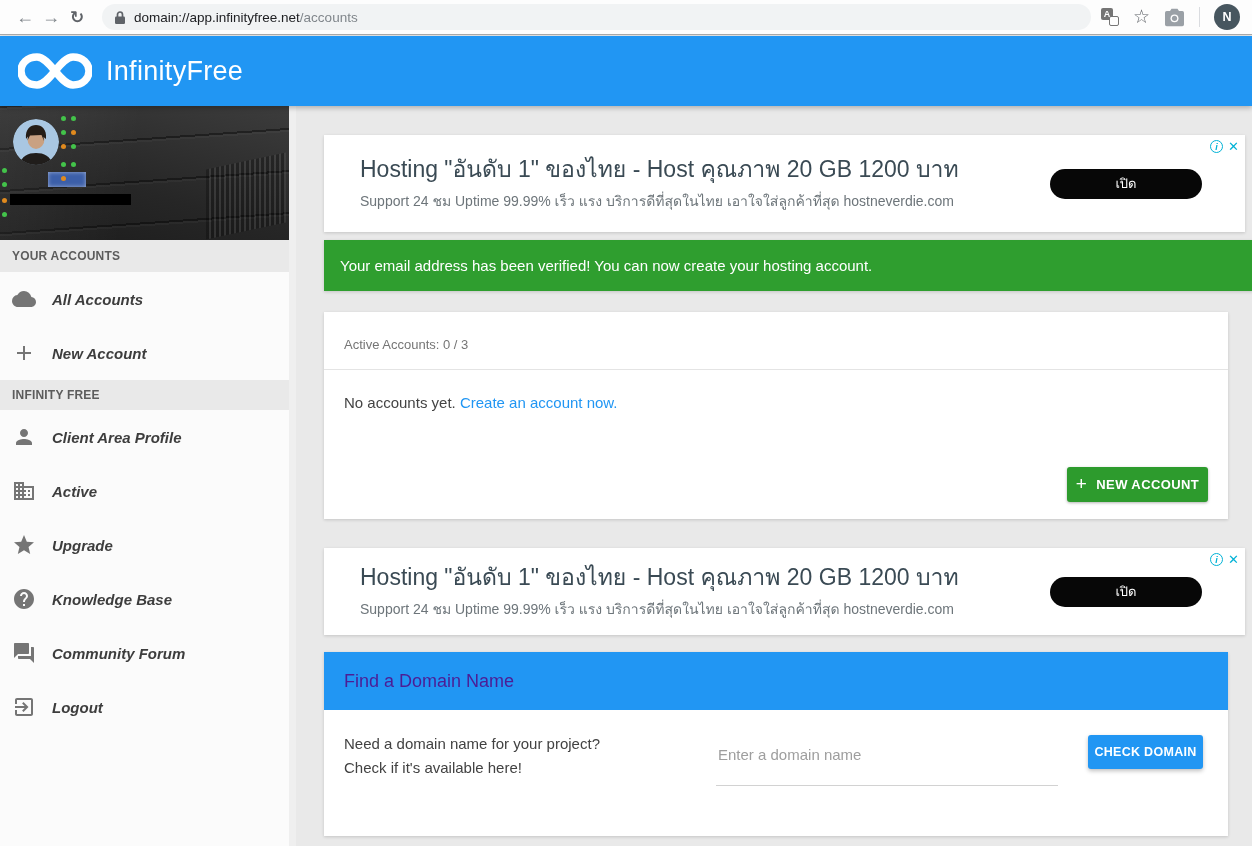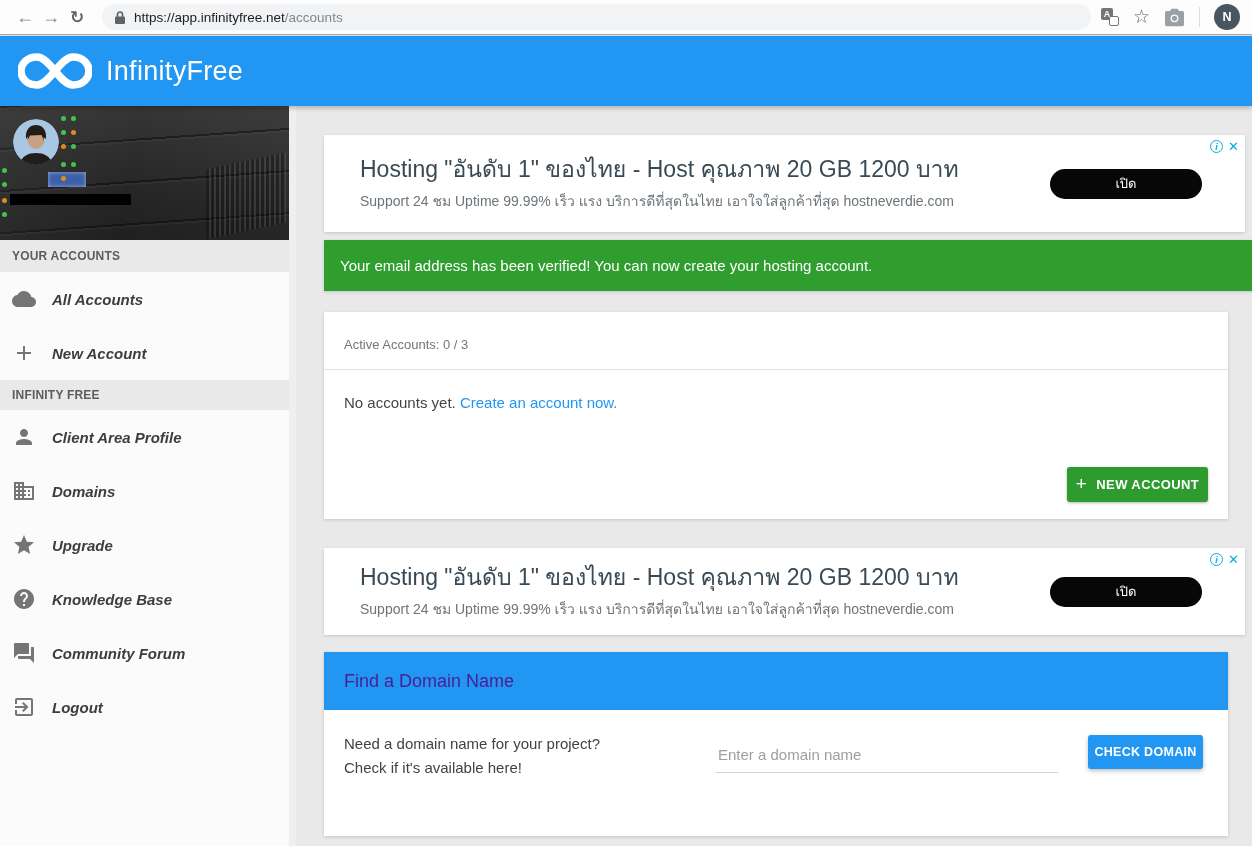--- a/index.html
+++ b/index.html
@@ -98,41 +98,41 @@
   .btn-green .plus { font-size:19px; font-weight:normal; margin-top:-2px; }
 
   
   .domain-card { left:28px; top:546px; width:904px; height:184px; }
   .dom-head { height:58px; background:#2196f3; display:flex; align-items:center; padding-left:20px; }
   .dom-head span { color:#4c1d95; font-size:18px; }
   .dom-body { position:relative; height:126px; }
   .dom-desc { position:absolute; left:20px; top:22px; width:260px; font-size:15px; color:#424242; line-height:24px; }
   .dom-input { position:absolute; left:392px; top:32px; width:342px; border:none; outline:none;
     border-bottom:1px solid #d2d2d2; background:transparent; font-size:15px; color:#424242;
-    padding:4px 2px 9px 2px; font-family:inherit; }
+    padding:4px 2px 22px 2px; font-family:inherit; }
   .dom-input::placeholder { color:#9e9e9e; }
   .btn-blue { position:absolute; right:25px; top:25px; width:115px; height:34px; background:#2196f3;
     border:none; border-radius:3px; color:#fff; font-weight:bold; font-size:12.5px; letter-spacing:0.3px;
     cursor:pointer; box-shadow:0 2px 4px rgba(0,0,0,0.25); font-family:inherit; }
 </style>
 </head>
 <body>
 
 <div class="browser-bar">
   <div class="nav-btn">←</div>
   <div class="nav-btn">→</div>
   <div class="nav-btn refresh">↻</div>
   <div class="omnibox">
     <span class="lock">
       <svg width="12" height="15" viewBox="0 0 12 15">
           <path d="M3.5 7V4.5a2.5 2.5 0 015 0V7" fill="none" stroke="#5f6368" stroke-width="1.7"></path>
           <rect x="1" y="6.5" width="10" height="7.5" rx="1.2" fill="#5f6368"></rect>
         </svg>
     </span>
-    <span class="url"><span>https://app.infinityfree.net</span><span class="path">/accounts</span></span>
+    <span class="url"><span>domain://app.infinityfree.net</span><span class="path">/accounts</span></span>
   </div>
   <div class="chrome-right">
     <div class="tl-icon">
       <div class="bsq">A</div>
       <div class="fsq"></div>
     </div>
     <div class="star-glyph">☆</div>
     <div style="display:flex;">
       <svg width="21" height="19" viewBox="0 0 24 22">
           <path d="M8.5 1L6.8 3.5H3a2 2 0 00-2 2V19a2 2 0 002 2h18a2 2 0 002-2V5.5a2 2 0 00-2-2h-3.8L15.5 1h-7z" fill="#9aa0a6"></path>
@@ -195,21 +195,21 @@
   <div class="side-item">
     <svg class="mi" viewBox="0 0 24 24">
         <path fill="#757575" d="M12 12c2.21 0 4-1.79 4-4s-1.79-4-4-4-4 1.79-4 4 1.79 4 4 4zm0 2c-2.67 0-8 1.34-8 4v2h16v-2c0-2.66-5.33-4-8-4z"></path>
       </svg>
     <span class="lbl">Client Area Profile</span>
   </div>
   <div class="side-item">
     <svg class="mi" viewBox="0 0 24 24">
         <path fill="#757575" d="M12 7V3H2v18h20V7H12zM6 19H4v-2h2v2zm0-4H4v-2h2v2zm0-4H4V9h2v2zm0-4H4V5h2v2zm4 12H8v-2h2v2zm0-4H8v-2h2v2zm0-4H8V9h2v2zm0-4H8V5h2v2zm10 12h-8v-2h2v-2h-2v-2h2v-2h-2V9h8v10zm-2-8h-2v2h2v-2zm0 4h-2v2h2v-2z"></path>
       </svg>
-    <span class="lbl">Domains</span>
+    <span class="lbl">Active</span>
   </div>
   <div class="side-item">
     <svg class="mi" viewBox="0 0 24 24">
         <path fill="#757575" d="M12 17.27L18.18 21l-1.64-7.03L22 9.24l-7.19-.61L12 2 9.19 8.63 2 9.24l5.46 4.73L5.82 21z"></path>
       </svg>
     <span class="lbl">Upgrade</span>
   </div>
   <div class="side-item">
     <svg class="mi" viewBox="0 0 24 24">
         <path fill="#757575" d="M12 2C6.48 2 2 6.48 2 12s4.48 10 10 10 10-4.48 10-10S17.52 2 12 2zm1 17h-2v-2h2v2zm2.07-7.75l-.9.92C13.45 12.9 13 13.5 13 15h-2v-.5c0-1.1.45-2.1 1.17-2.83l1.24-1.26c.37-.36.59-.86.59-1.41 0-1.1-.9-2-2-2s-2 .9-2 2H8c0-2.21 1.79-4 4-4s4 1.79 4 4c0 .88-.36 1.68-.93 2.25z"></path>

